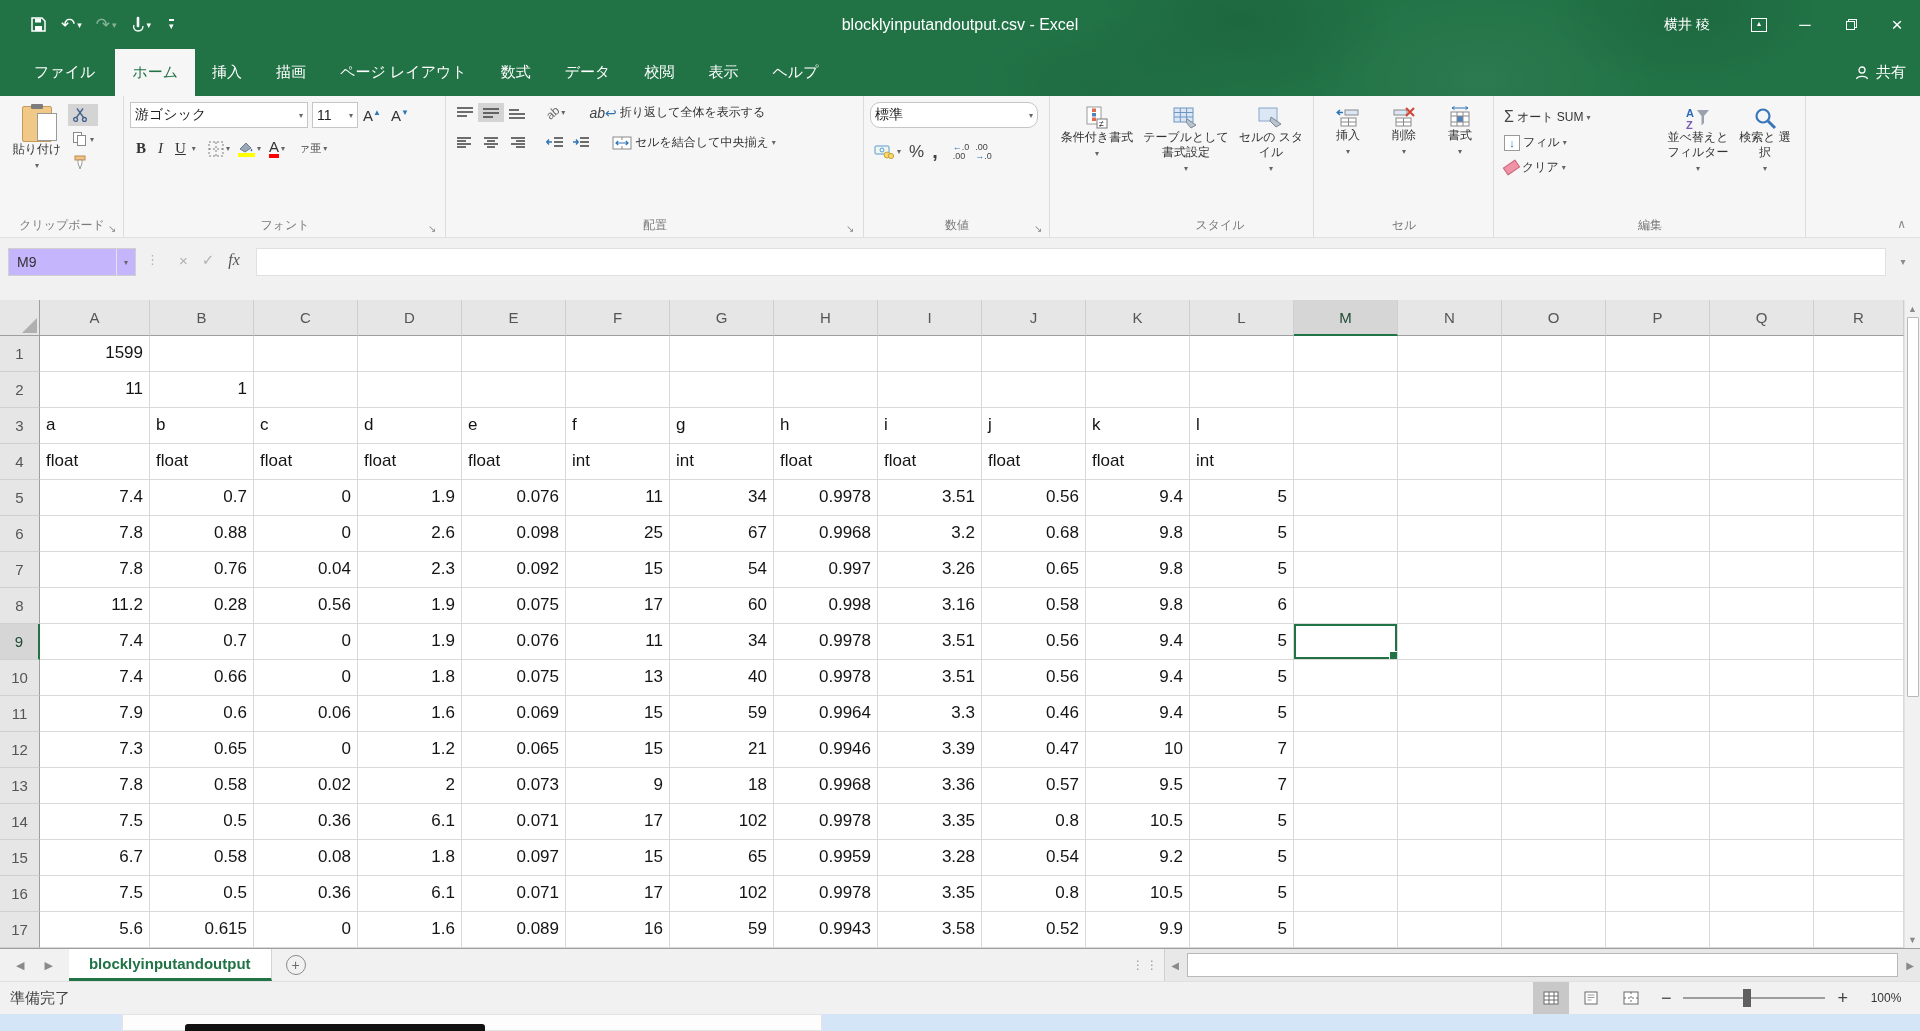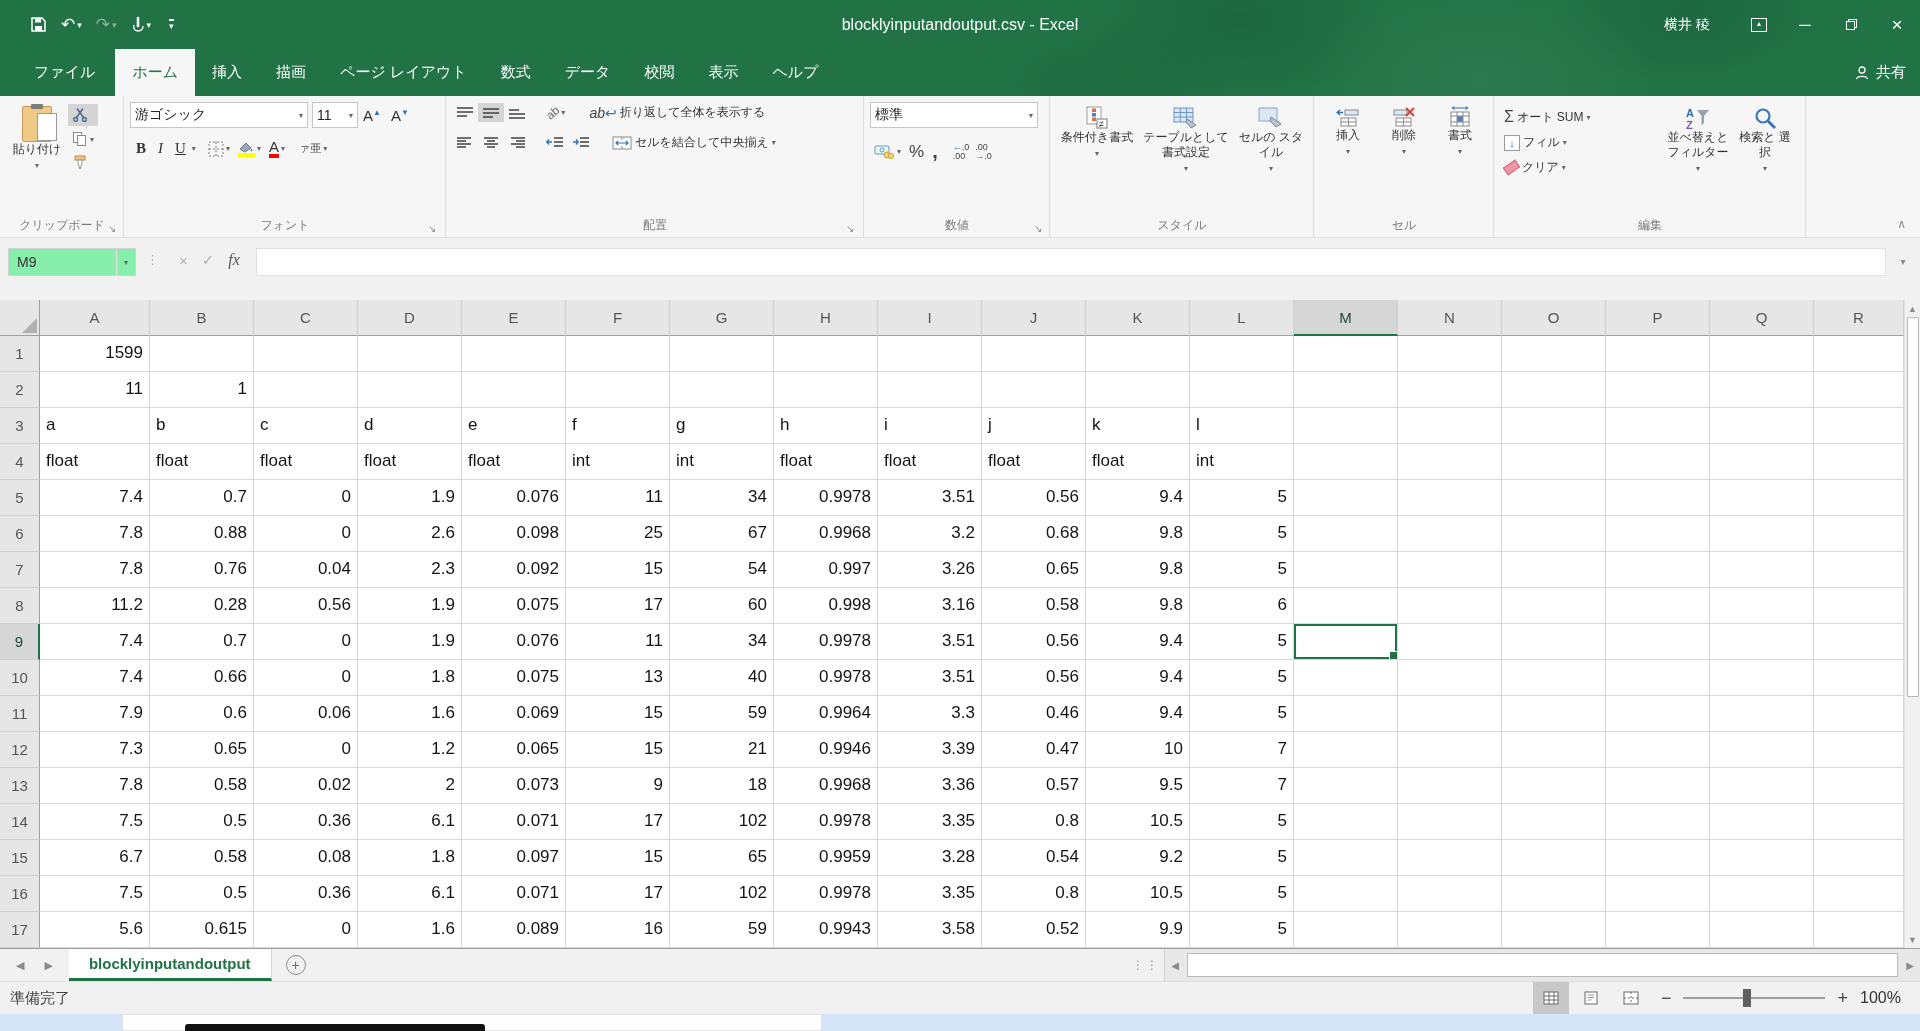--- a/index.html
+++ b/index.html
@@ -83,21 +83,21 @@
   
   .g-styles { width:264px; display:flex; }
   .g-cells { width:180px; display:flex; }
   .g-edit { width:312px; display:flex; }
   .edit-col { display:flex; flex-direction:column; align-items:flex-start; gap:4px; padding-top:4px; width:162px; }
   .boxed-ico { width:16px; height:16px; border:1px solid #9a9a9a; background:#fff; color:#2e75b6; font-size:11px; display:inline-flex; align-items:center; justify-content:center; }
   .eraser { width:15px; height:9px; background:#ef93a5; border:1px solid #c96e82; transform:rotate(-35deg); display:inline-block; }
 
   
   .fbar { height:62px; background:#f1f1f1; display:flex; align-items:flex-start; padding:10px 6px 0 8px; gap:6px; position:relative; }
-  .namebox { width:128px; height:28px; background:#86efac; border:1px solid #d0d0d0; display:flex; align-items:center; font-size:14px; color:#333; padding-left:8px; }
+  .namebox { width:128px; height:28px; background:#c4b5fd; border:1px solid #d0d0d0; display:flex; align-items:center; font-size:14px; color:#333; padding-left:8px; }
   .namebox .caret { margin-left:auto; padding:0 7px; border-left:1px solid #e4e4e4; align-self:stretch; display:flex; align-items:center; }
   .fdots { color:#b5b5b5; font-size:13px; padding:4px 4px; }
   .fbtns { display:flex; align-items:center; gap:14px; padding:3px 10px; font-size:15px; color:#b0b0b0; }
   .fx { font-family:"Liberation Serif","DejaVu Serif",serif; font-style:italic; color:#555; font-size:16px; }
   .finput { flex:1; height:28px; background:#fff; border:1px solid #e0e0e0; }
   .fexpand { width:22px; color:#8a8a8a; font-size:10px; text-align:center; padding-top:8px; }
 
   
   .grid { position:relative; width:1920px; height:648px; background:#fff; }
   .colhead { display:flex; height:36px; }
@@ -130,21 +130,21 @@
 
   
   .statusbar { height:33px; background:#f1f1f1; border-top:1px solid #e0e0e0; display:flex; align-items:center; position:relative; font-size:15px; color:#444; }
   .status-left { padding-left:10px; }
   .sb-right { position:absolute; right:8px; top:0; height:32px; display:flex; align-items:center; gap:4px; }
   .viewbtn { width:36px; height:32px; display:flex; align-items:center; justify-content:center; }
   .viewbtn.sel { background:#c8c8c8; }
   .zoom-minus,.zoom-plus { font-size:18px; color:#444; padding:0 8px; }
   .zoom-track { width:142px; height:2px; background:#9e9e9e; position:relative; }
   .zoom-thumb { position:absolute; left:42%; top:-8px; width:8px; height:18px; background:#5f5f5f; }
-  .zoom-pct { width:52px; text-align:left; font-size:16px; color:#333; }
+  .zoom-pct { width:52px; text-align:center; font-size:12px; color:#333; }
 
   
   .taskstrip { height:17px; background:#d3e5f7; position:relative; }
   .taskstrip .whitebox { position:absolute; left:122px; top:0; width:700px; height:17px; background:#fdfdfd; border:1px solid #e3e3e3; }
   .taskstrip .blackbar { position:absolute; left:185px; bottom:0; width:300px; height:7px; background:#111; border-radius:3px 3px 0 0; }
 
   svg { display:block; }
 </style>
 </head>
 <body>
@@ -391,21 +391,21 @@
               <line x1="10" y1="10" x2="10" y2="13" stroke="#8a8a8a"></line>
               <path d="M4 7h12M6.2 5 4 7l2.2 2M13.8 5 16 7l-2.2 2" stroke="#2e75b6" fill="none" stroke-width="1.2"></path>
             </svg>
           <span>セルを結合して中央揃え</span>
           <span class="caret">▾</span>
         </span>
       </div>
     </div>
 
     <div class="rgroup g-num">
-      <div class="selbox" style="width:168px;">
+      <div class="selbox" style="width:168px;border-radius:10px;">
         <span>標準</span>
           <span class="caret">▾</span>
       </div>
       <div class="rrow" style="margin-top:9px;">
         <span class="icobtn">
           <svg width="21" height="15" viewBox="0 0 21 15">
               <rect x="1" y="2" width="14" height="8" rx="1" fill="#eef6ee" stroke="#5b9bd5"></rect>
               <circle cx="8" cy="6" r="2" fill="none" stroke="#5b9bd5"></circle>
               <circle cx="13" cy="11" r="3" fill="#f5d76e" stroke="#c9a33b"></circle>
               <circle cx="17" cy="12" r="2.6" fill="#f5d76e" stroke="#c9a33b"></circle>
@@ -531,21 +531,21 @@
     </div>
 
     <span class="rgroup-label" style="width:124px;left:0;">クリップボード</span>
     <span class="launcher" style="left:108px;right:auto;">↘</span>
     <span class="rgroup-label" style="width:322px;left:124px;">フォント</span>
     <span class="launcher" style="left:428px;right:auto;">↘</span>
     <span class="rgroup-label" style="width:418px;left:446px;">配置</span>
     <span class="launcher" style="left:846px;right:auto;">↘</span>
     <span class="rgroup-label" style="width:186px;left:864px;">数値</span>
     <span class="launcher" style="left:1034px;right:auto;">↘</span>
-    <span class="rgroup-label" style="width:264px;left:1050px;">スタイル</span>
+    <span class="rgroup-label" style="width:264px;left:1088px;">スタイル</span>
     <span class="rgroup-label" style="width:180px;left:1314px;">セル</span>
     <span class="rgroup-label" style="width:312px;left:1494px;">編集</span>
   </div>
 
   <div class="fbar">
     <div class="namebox">
       <span>M9</span>
       <span class="caret">▾</span>
     </div>
     <span class="fdots">⋮</span>

